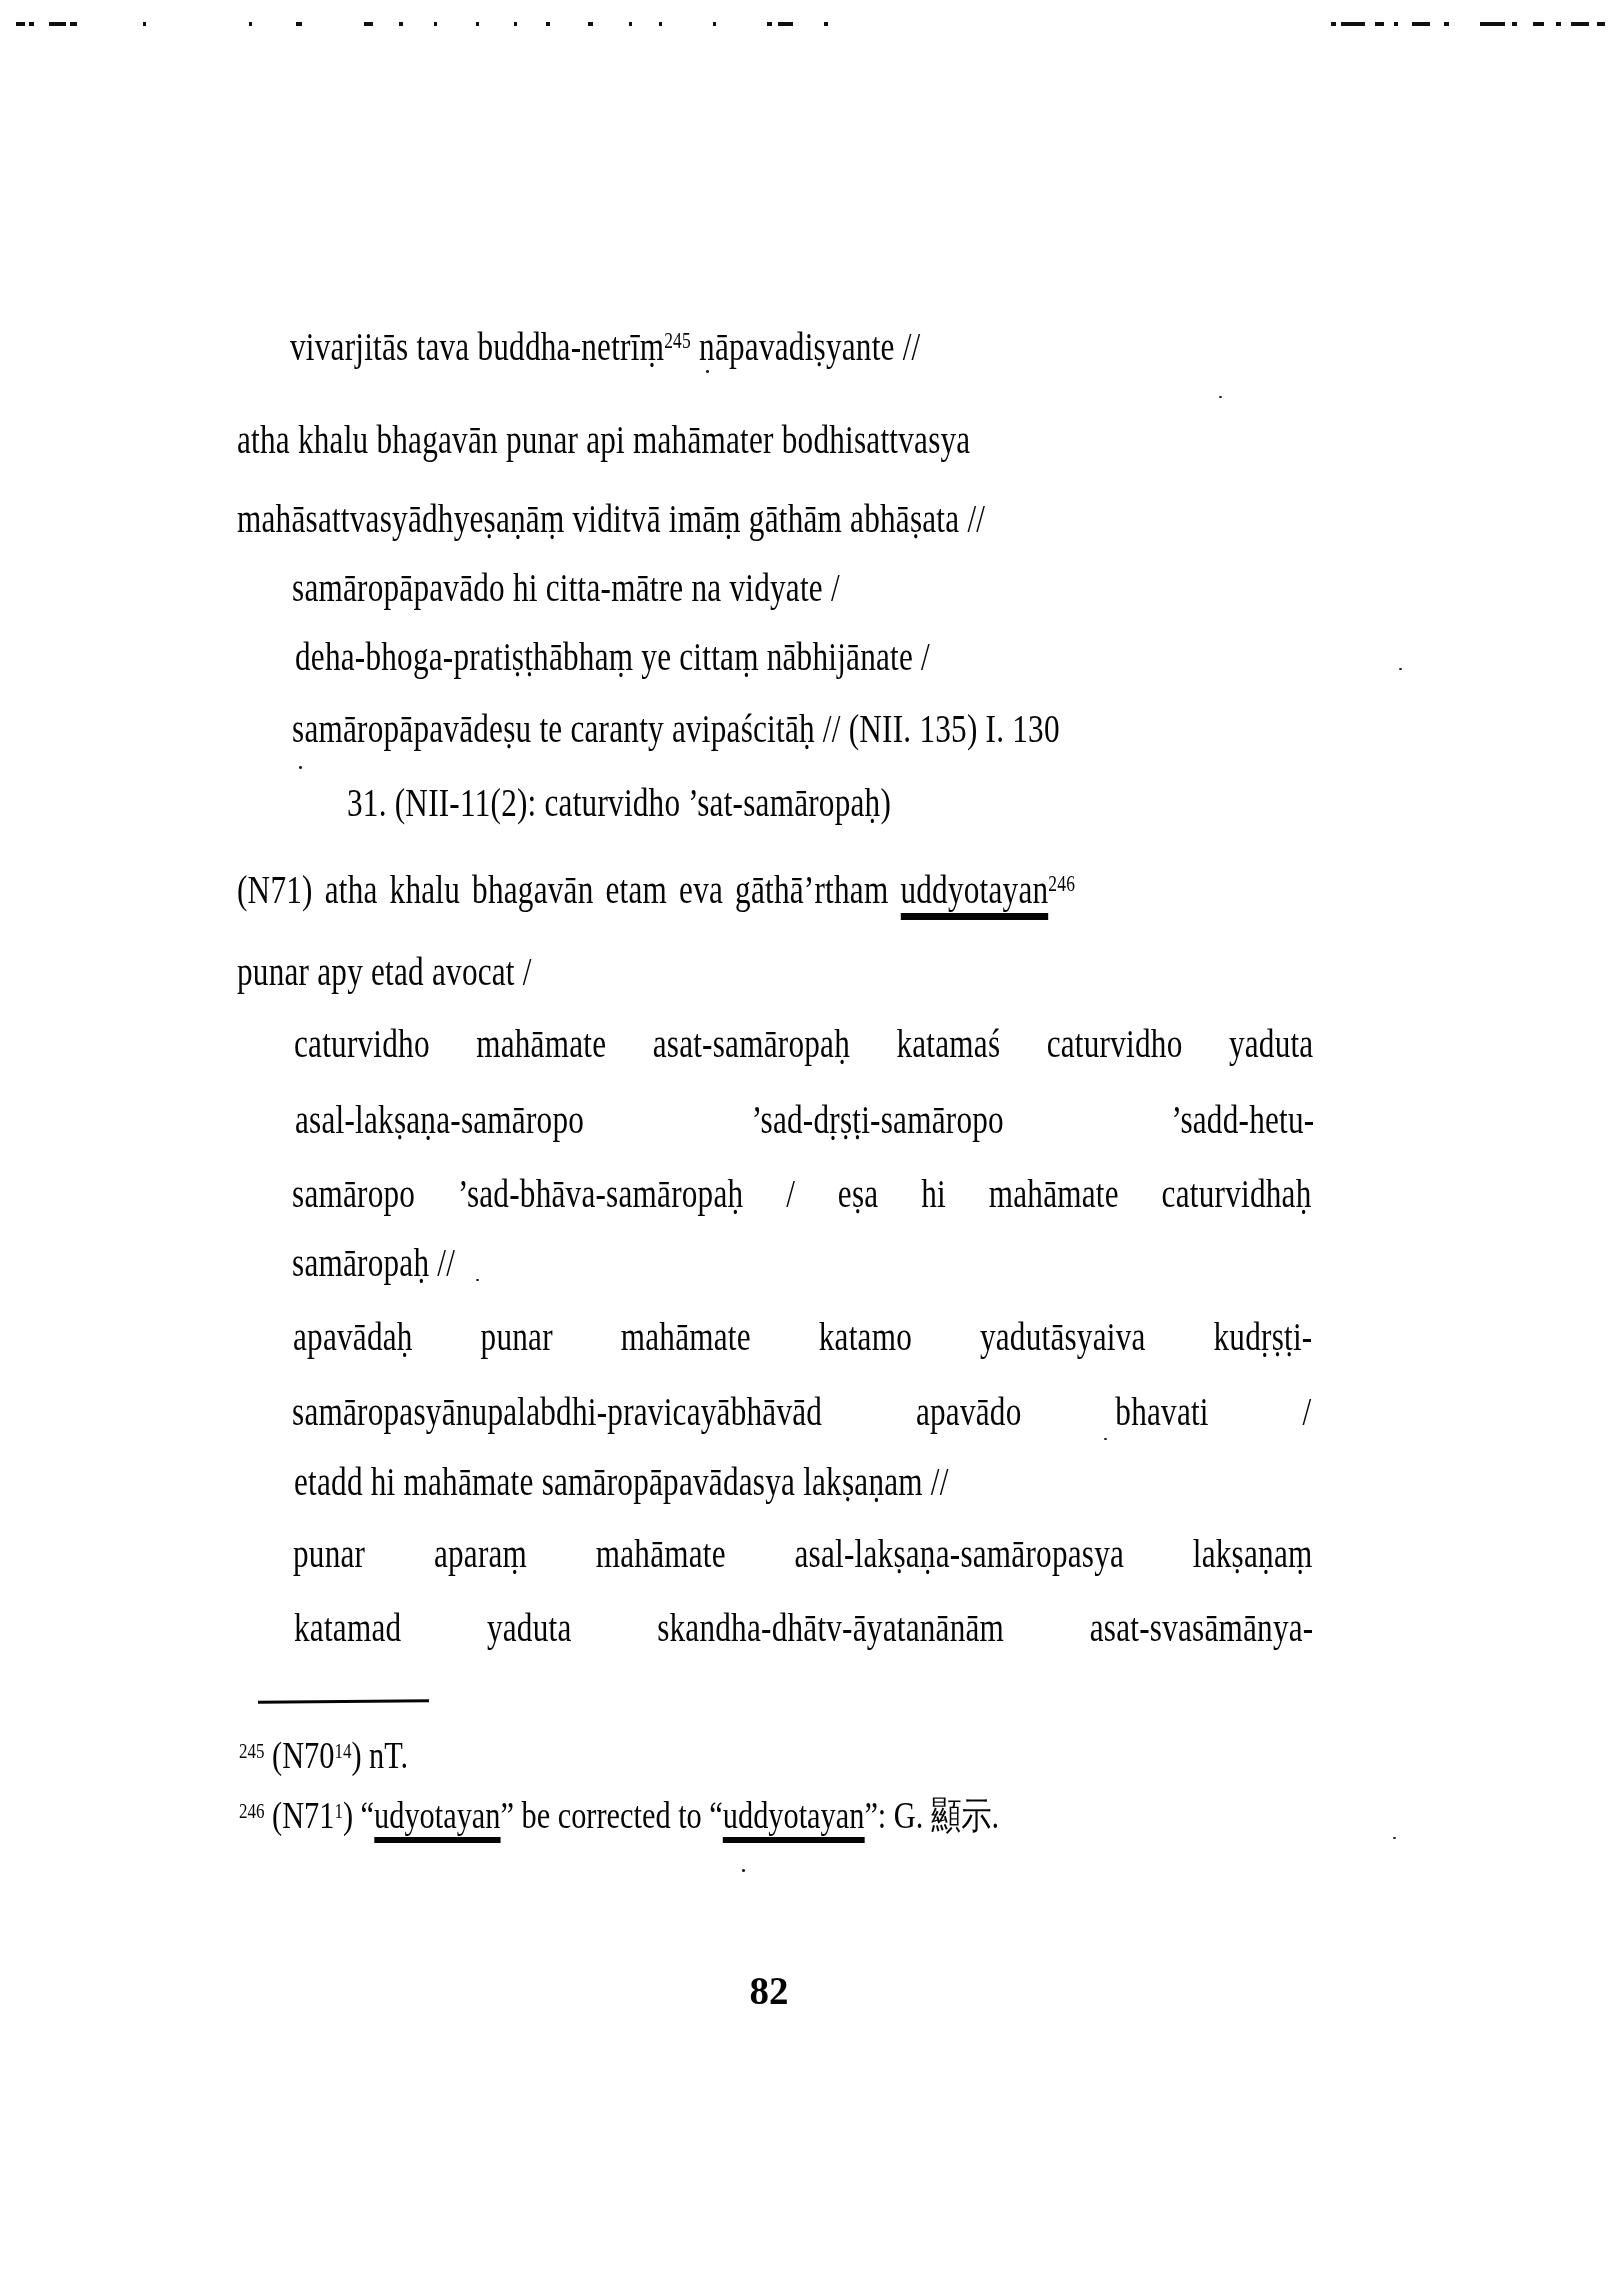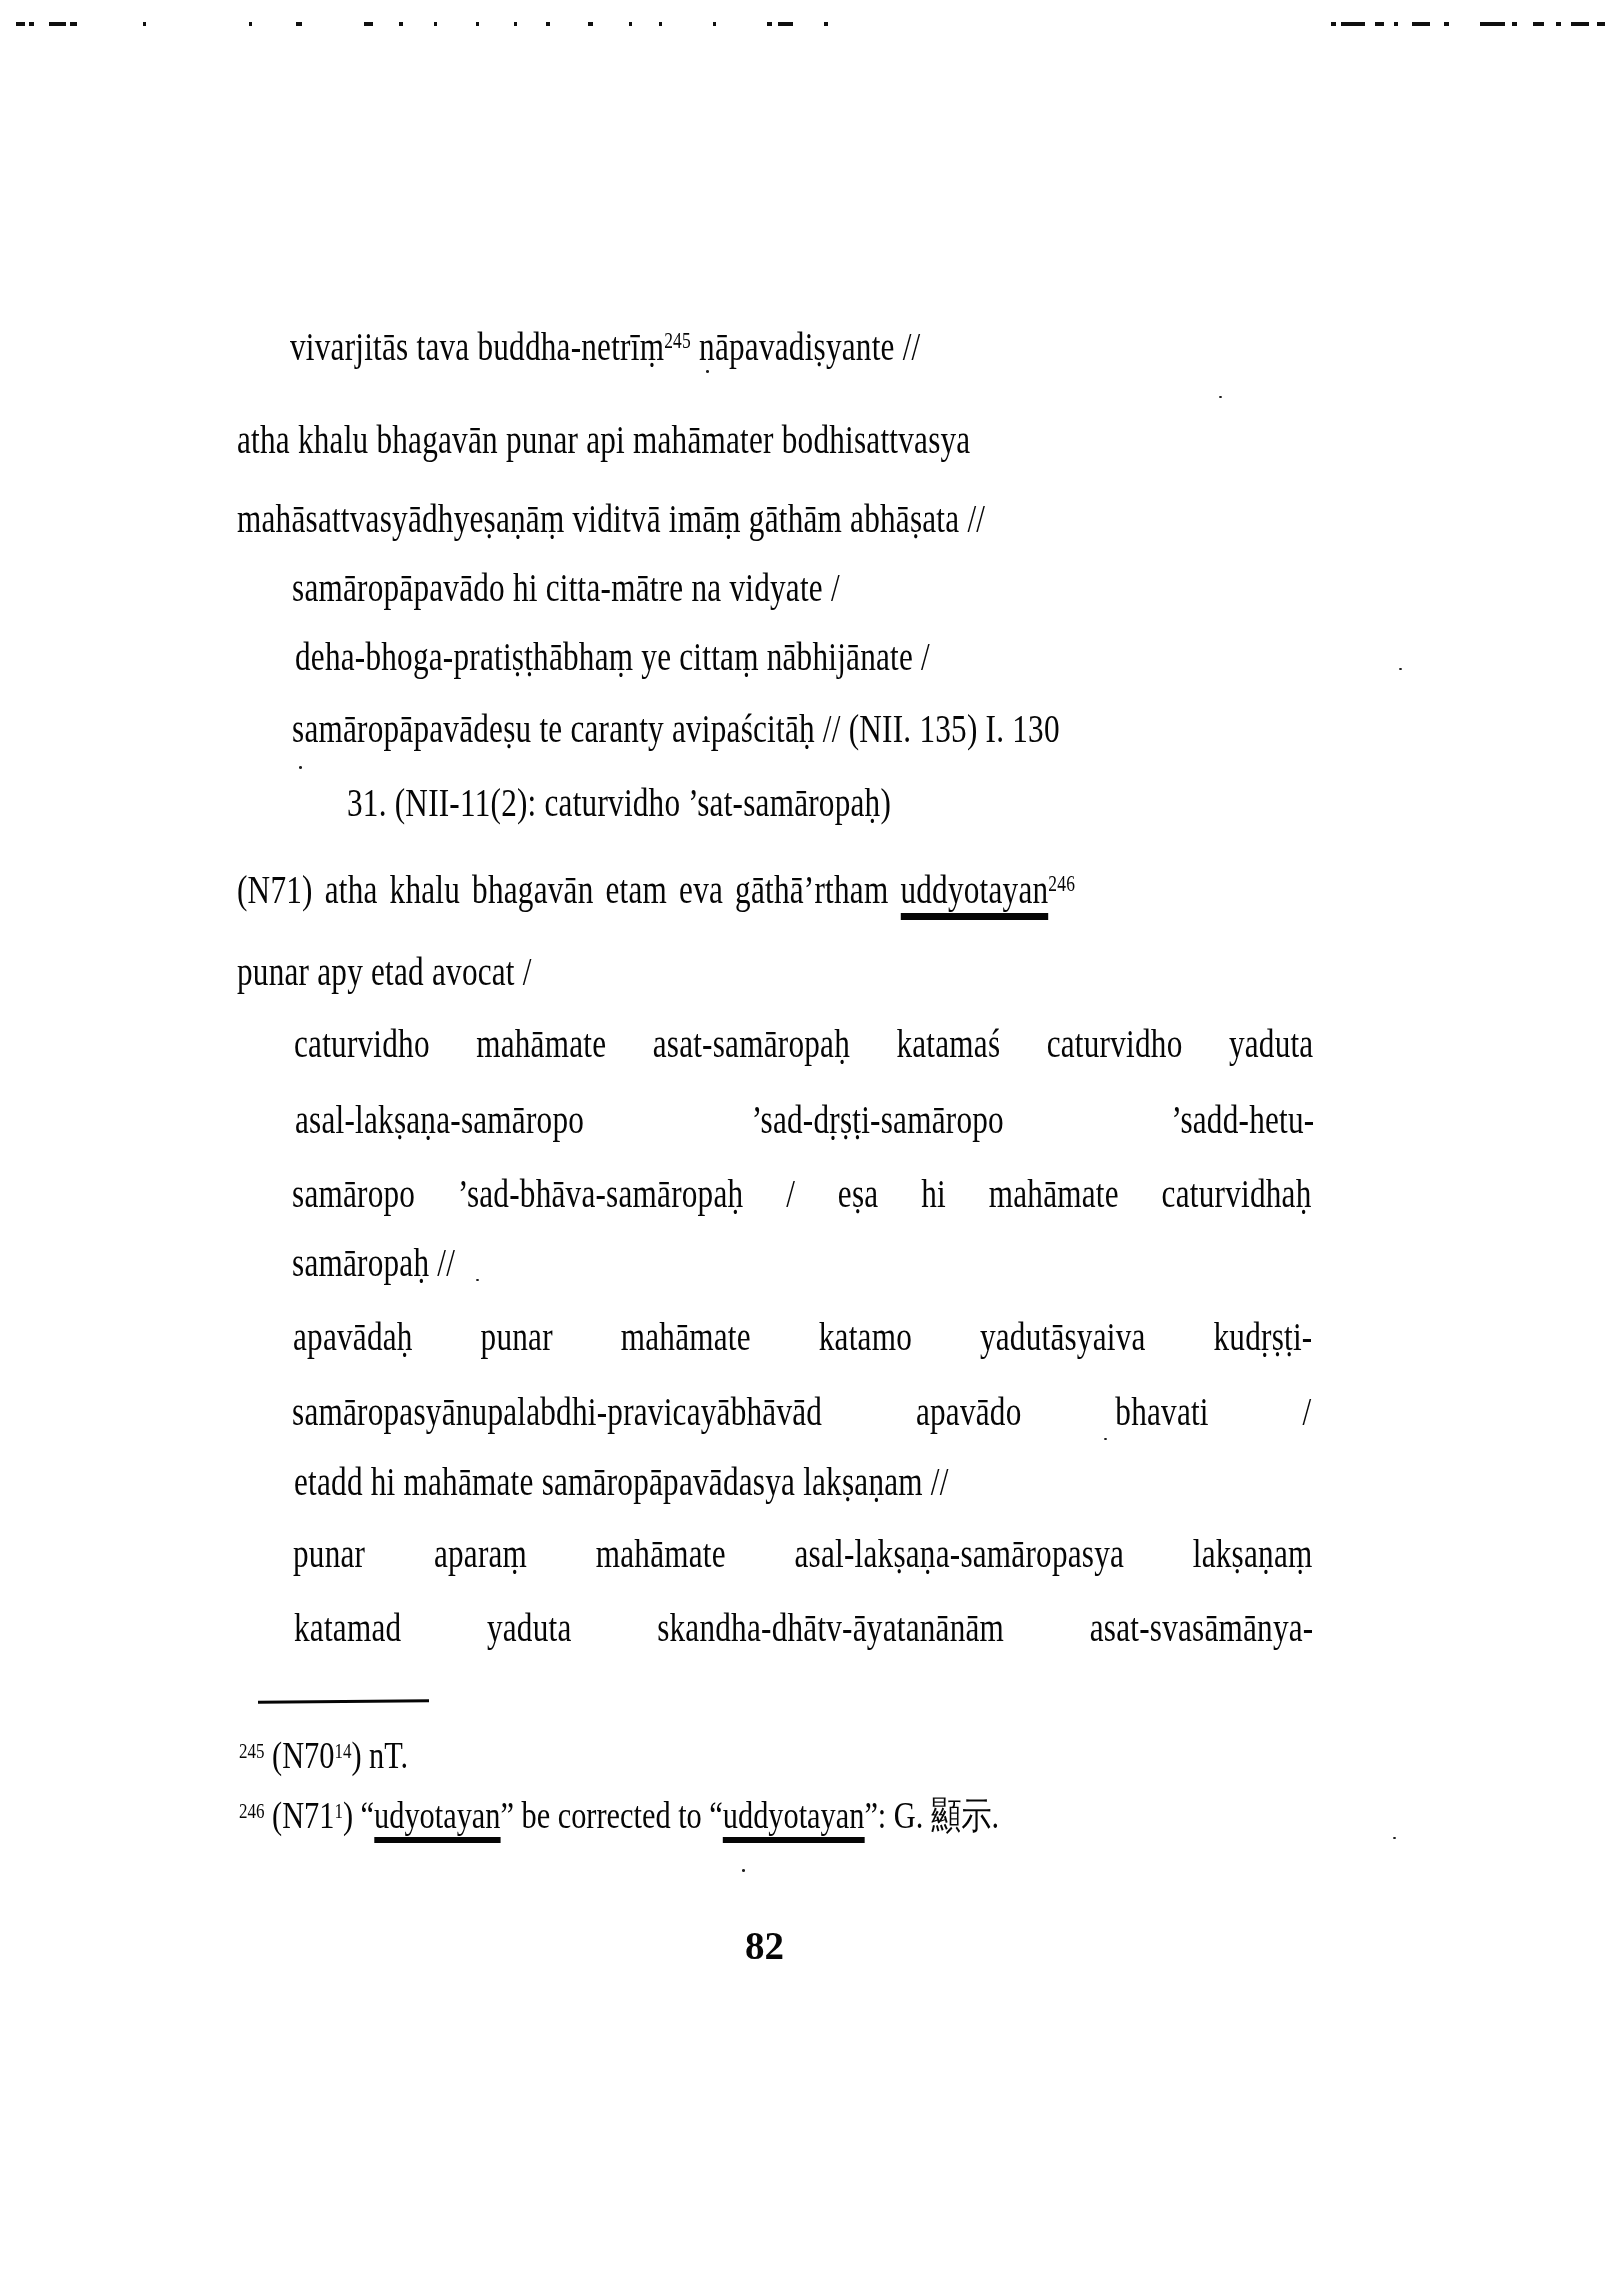--- a/index.html
+++ b/index.html
@@ -62,22 +62,22 @@
     font-size:37px;line-height:50px;height:50px;
     white-space:pre;
     transform:scaleX(0.82);transform-origin:0 50%;
   }
   .fn .sup{font-size:0.56em;top:-0.5em;}
   .fn .und{border-bottom:6.2px solid #050505;padding-bottom:0.6px;}
   .fn1{top:1731px;}
   .fn2{top:1791px;}
   
   .pageno{
-    position:absolute;left:745px;top:1920px;width:48px;
-    font-size:39px;line-height:52px;font-weight:bold;
+    position:absolute;left:745px;top:1965px;width:48px;
+    text-align:center;font-size:39px;line-height:52px;font-weight:bold;
   }
   
   .dash{position:absolute;top:21.5px;height:4px;background:#101010;}
   .speck{position:absolute;background:#1c1c1c;border-radius:50%;}
 </style>
 </head>
 <body>
 
 <div>
   <div class="dash" style="left:16px;width:9px;"></div>

